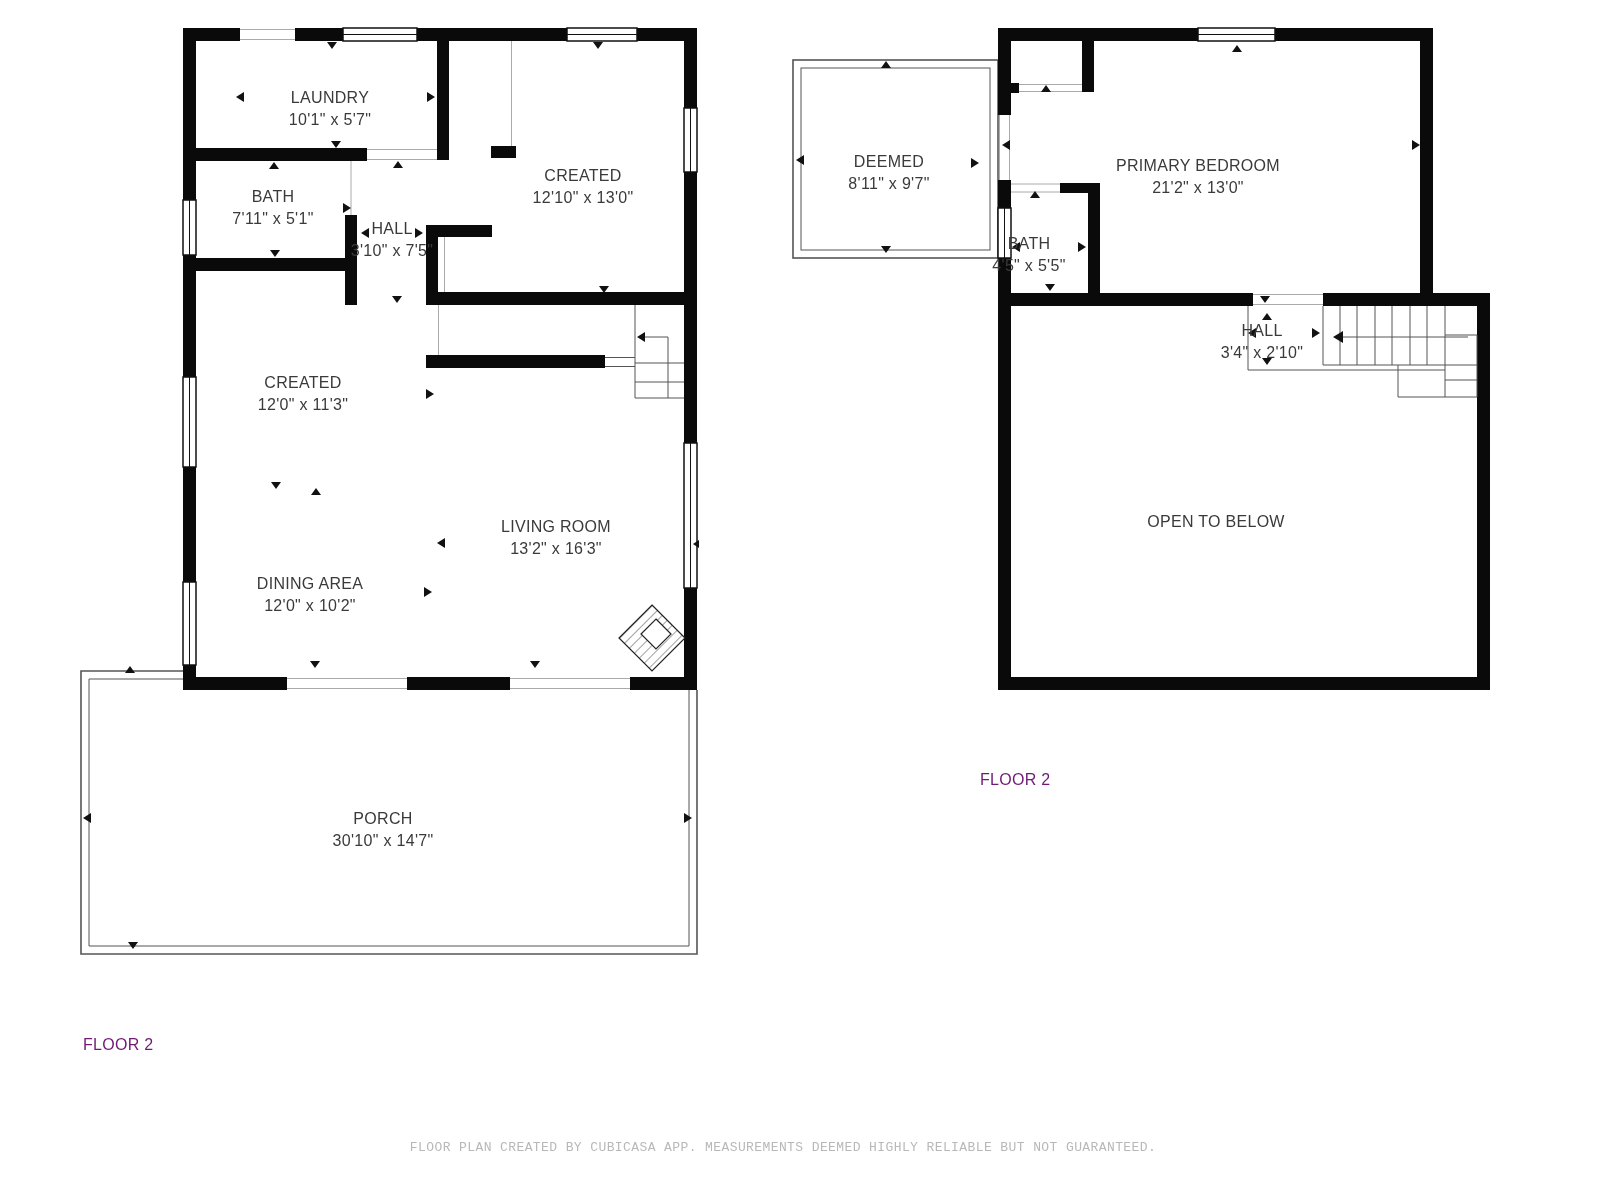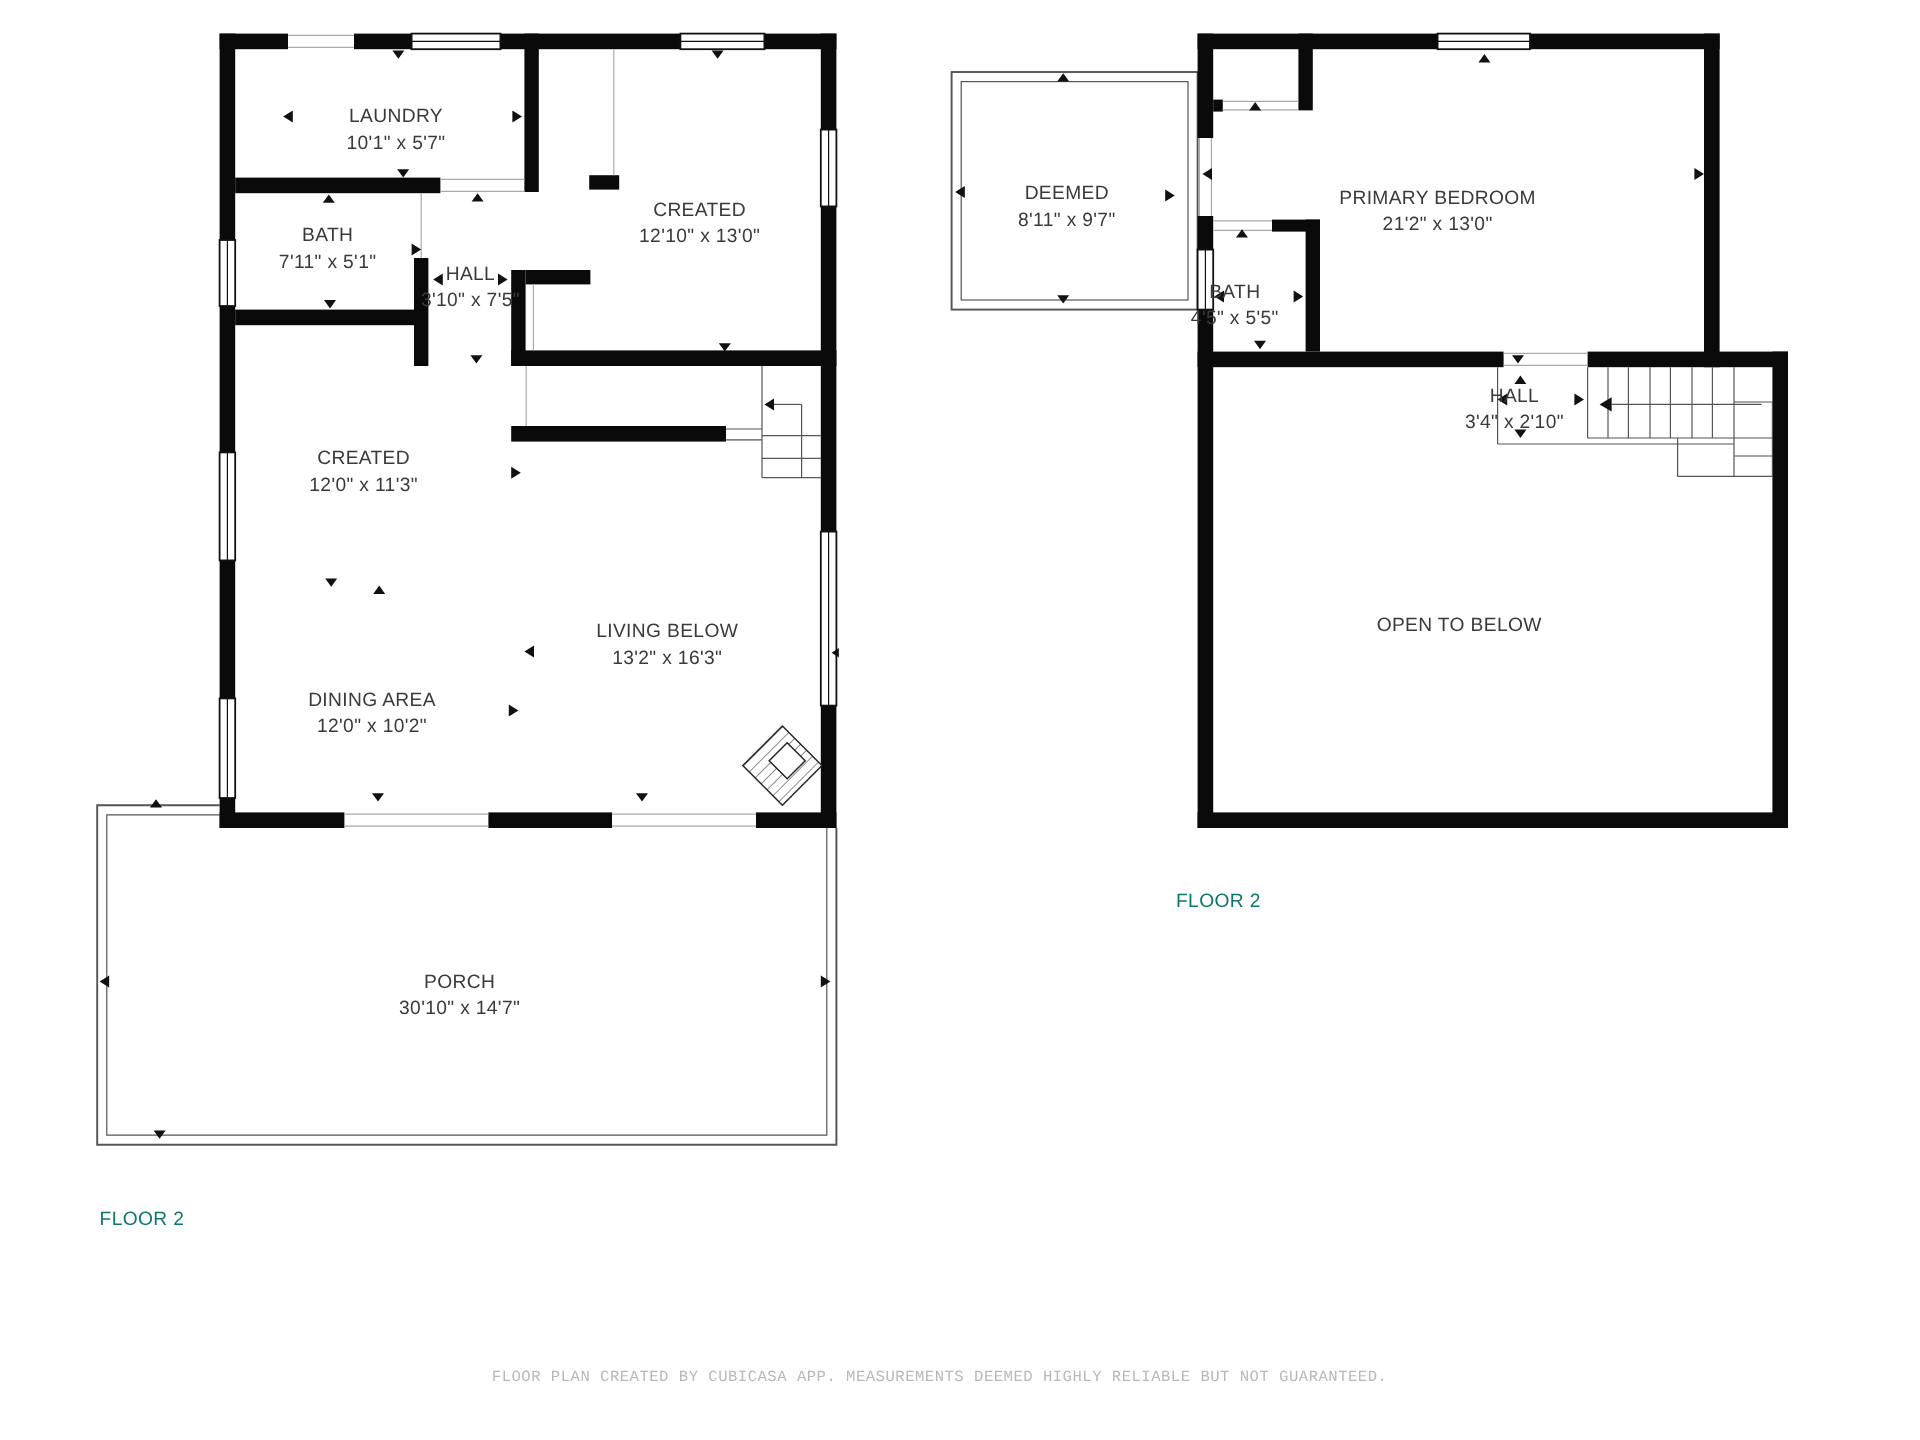--- a/index.html
+++ b/index.html
@@ -1,21 +1,21 @@
 <!DOCTYPE html>
 <html><head>
 <meta charset="utf-8">
 <style>
   html,body{margin:0;padding:0;background:#fff;}
   .page{position:relative;width:1492px;height:1200px;background:#ffffff;overflow:hidden;
         font-family:"Liberation Sans", sans-serif;}
   .plan-svg{position:absolute;left:0;top:0;}
   .room-label{position:absolute;transform:translate(-50%,-50%);text-align:center;
               line-height:22px;font-size:16px;color:#3a3a3a;letter-spacing:.3px;white-space:nowrap;}
-  .floor-caption{position:absolute;font-size:16px;color:#0f766e;letter-spacing:.3px;white-space:nowrap;}
+  .floor-caption{position:absolute;font-size:16px;color:#701a75;letter-spacing:.3px;white-space:nowrap;margin-top:28px;}
   .disclaimer{position:absolute;transform:translateX(-50%);font-size:13px;color:#b8b8b8;
               letter-spacing:.4px;white-space:nowrap;font-family:Liberation Mono, monospace;}
 </style>
 </head>
 <body>
 
 <div class="page">
 
   <svg class="plan-svg" width="1600" height="1200" viewBox="0 0 1600 1200">
     <defs>
@@ -247,21 +247,21 @@
   </div>
   <div class="room-label" style="left:303px;top:394px">
     <div>CREATED</div>
     <div>12'0" x 11'3"</div>
   </div>
   <div class="room-label" style="left:310px;top:595px">
     <div>DINING AREA</div>
     <div>12'0" x 10'2"</div>
   </div>
   <div class="room-label" style="left:556px;top:538px">
-    <div>LIVING BELOW</div>
+    <div>LIVING ROOM</div>
     <div>13'2" x 16'3"</div>
   </div>
   <div class="room-label" style="left:383px;top:830px">
     <div>PORCH</div>
     <div>30'10" x 14'7"</div>
   </div>
 
   <div class="room-label" style="left:889px;top:173px">
     <div>DEEMED</div>
     <div>8'11" x 9'7"</div>

